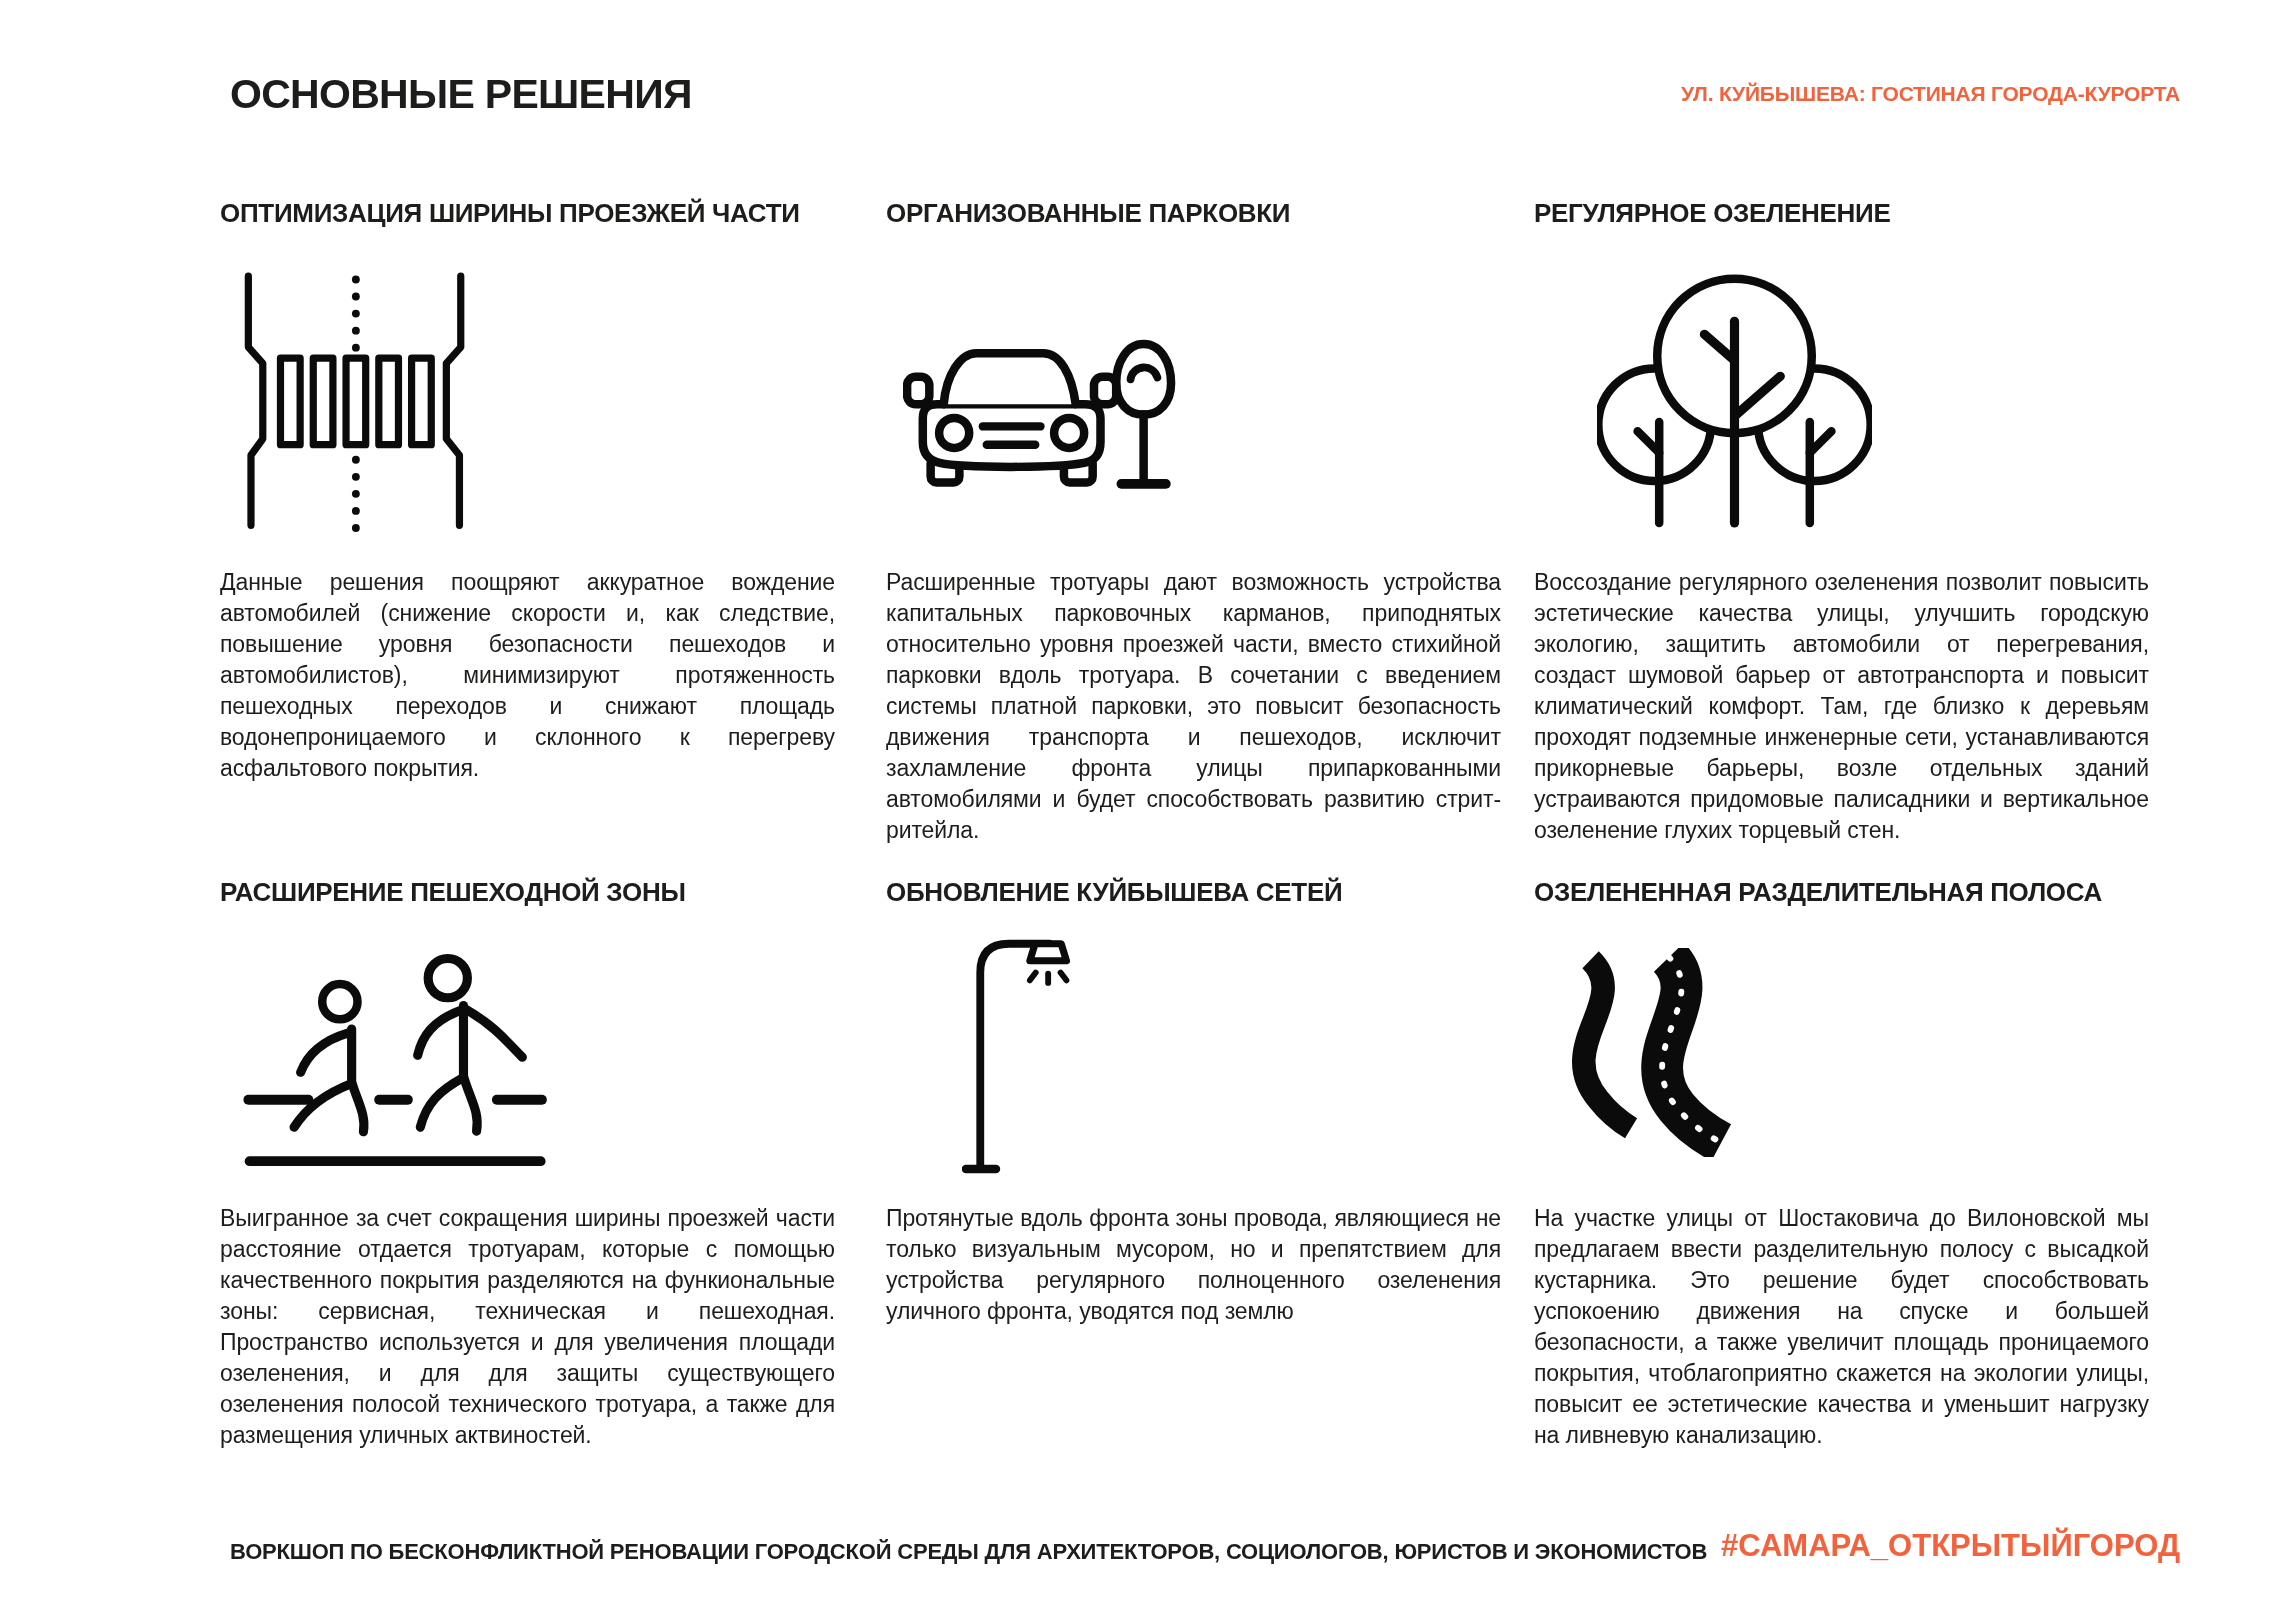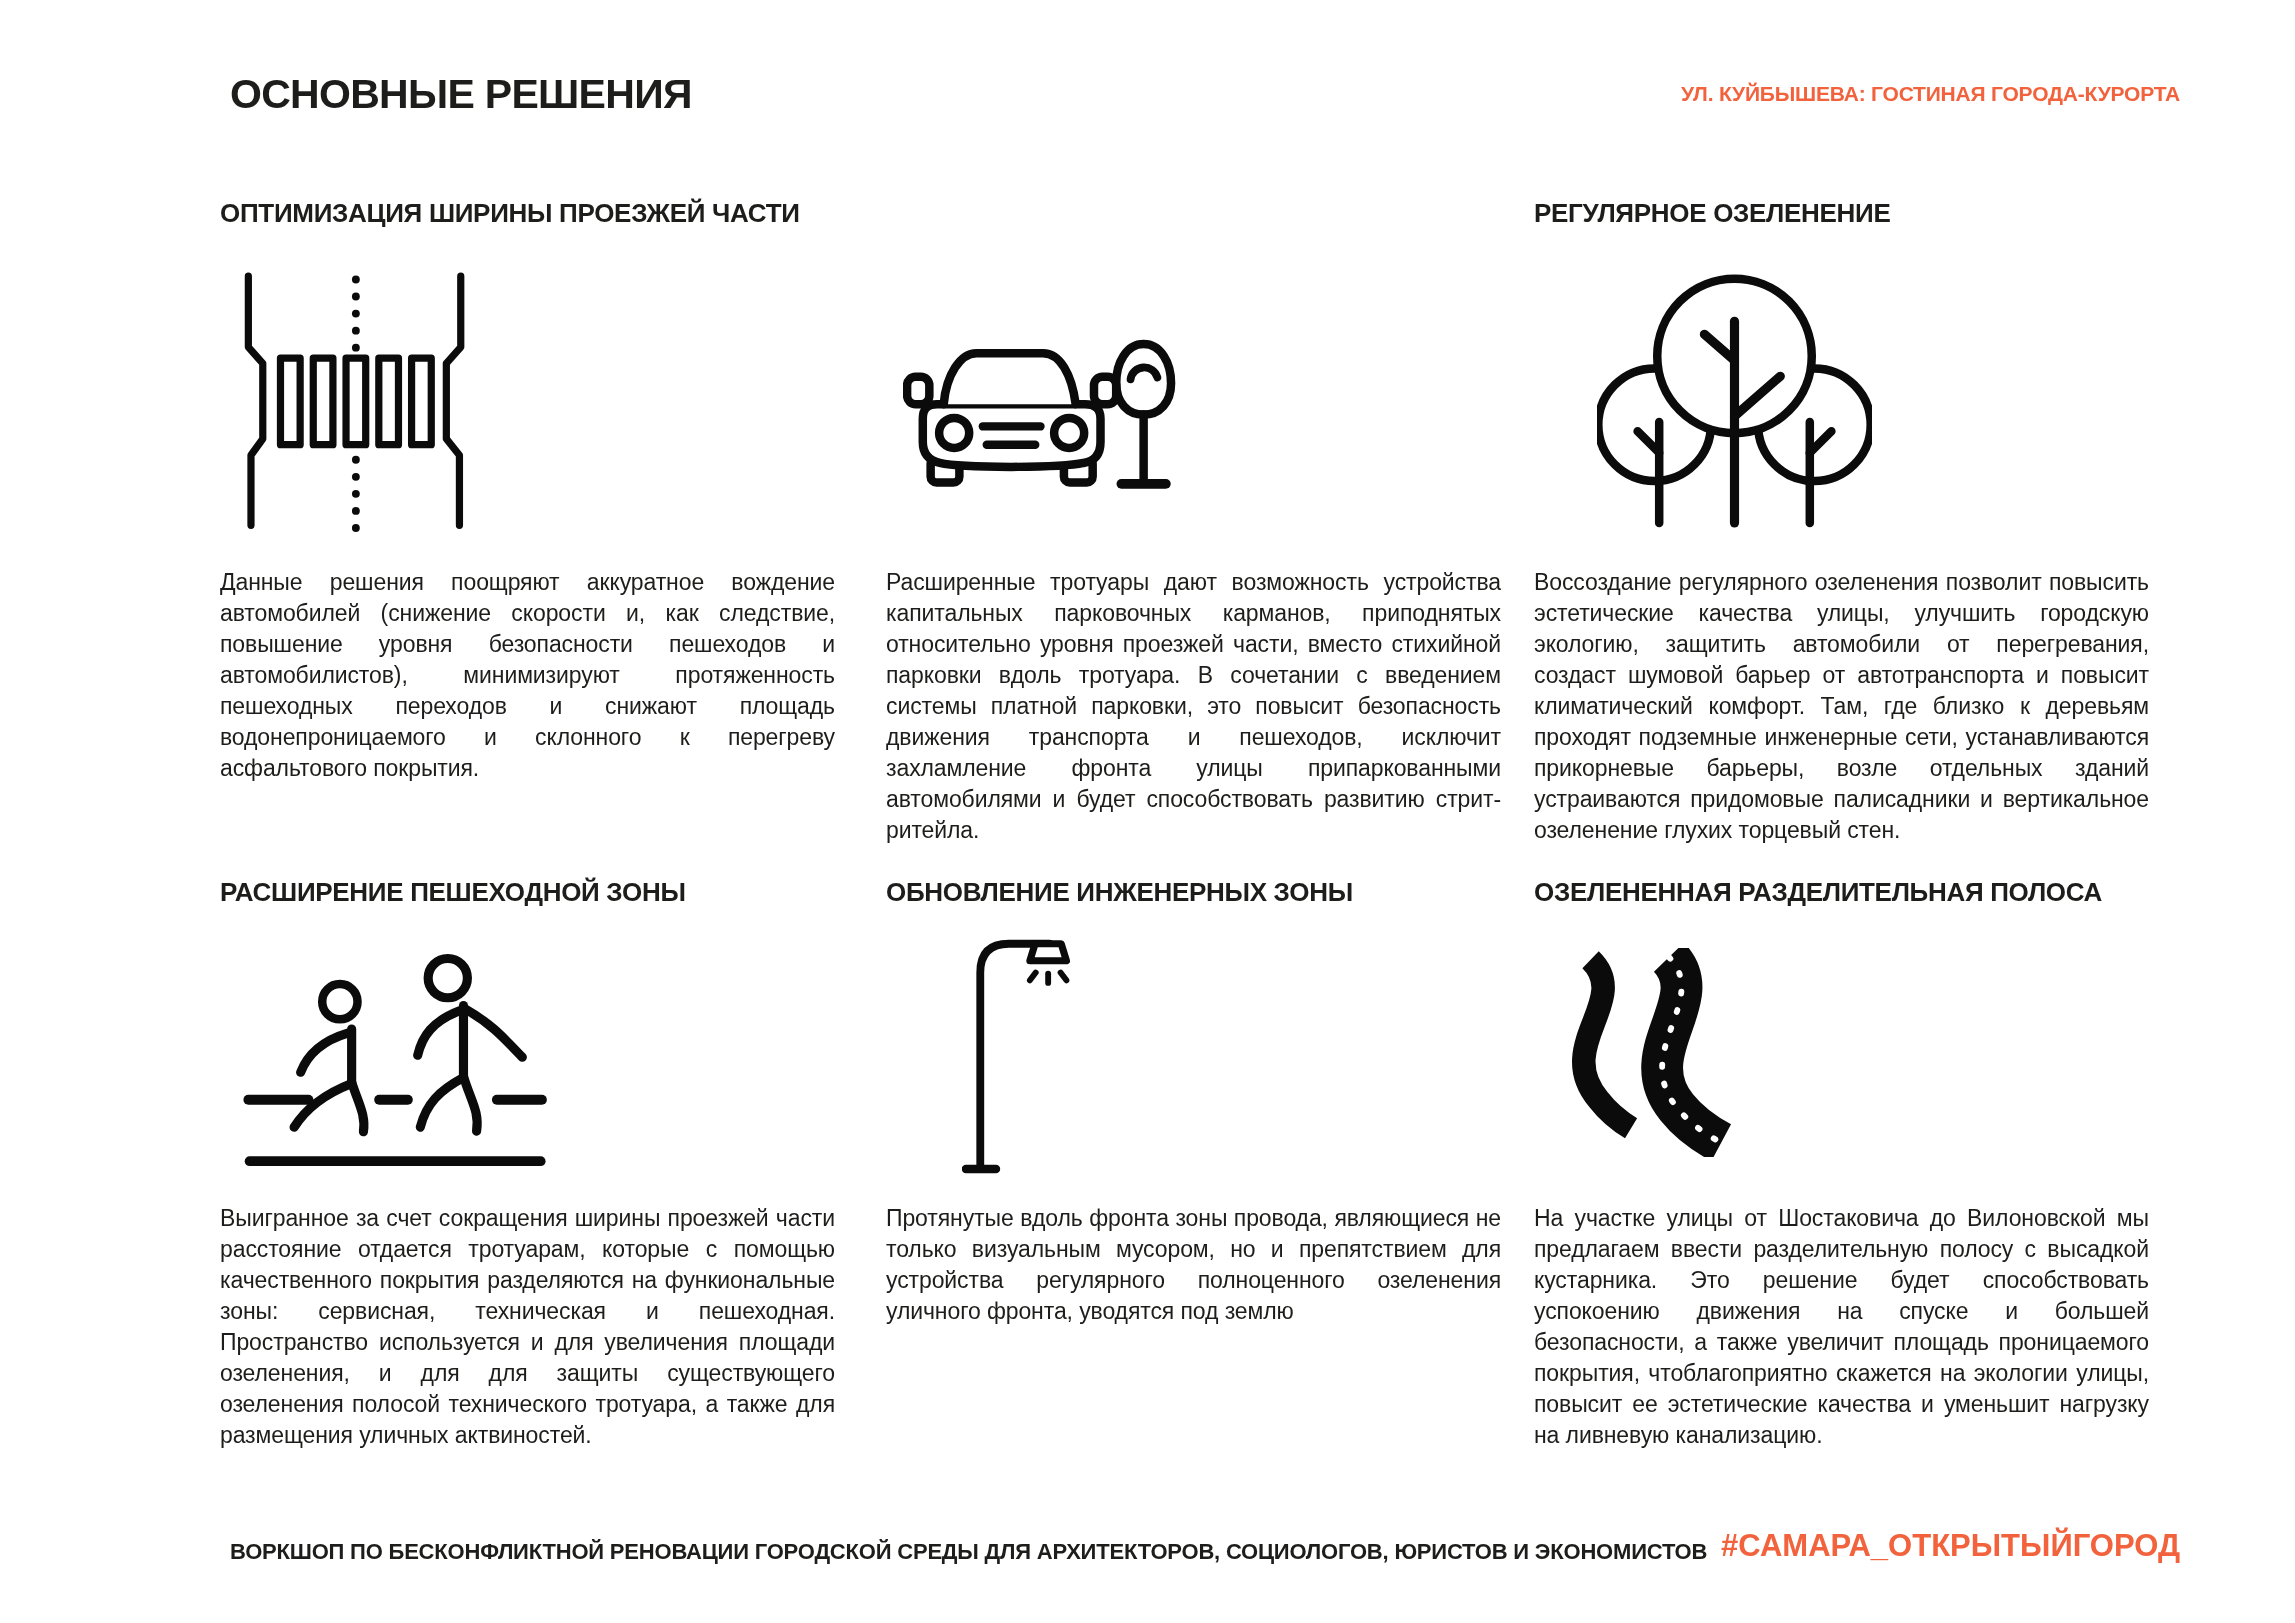--- a/index.html
+++ b/index.html
@@ -80,20 +80,21 @@
         <circle cx="192" cy="320" r="6"></circle>
           <circle cx="192" cy="346" r="6"></circle>
           <circle cx="192" cy="372" r="6"></circle>
           <circle cx="192" cy="398" r="6"></circle>
           <circle cx="192" cy="424" r="6"></circle>
       </g>
     </svg>
   </div>
   <div class="sec-body c0 r1b">Данные решения поощряют аккуратное вождение автомобилей (снижение скорости и, как следствие, повышение уровня безопасности пешеходов и автомобилистов), минимизируют протяженность пешеходных переходов и снижают площадь водонепроницаемого и склонного к перегреву асфальтового покрытия.</div>
 
+  <div class="sec-title c1 r1h">ОРГАНИЗОВАННЫЕ ПАРКОВКИ</div>
   <div class="icon-box" id="icon-1" aria-label="car-parking-meter-icon">
     <svg viewBox="0 0 480 300" xmlns="http://www.w3.org/2000/svg">
       <g fill="none" stroke="#0b0b0b" stroke-width="13" stroke-linecap="round" stroke-linejoin="round">
         <rect x="6" y="96" width="34" height="42" rx="13" fill="#fff"></rect>
         <rect x="292" y="96" width="34" height="42" rx="13" fill="#fff"></rect>
         <rect x="42" y="220" width="44" height="38" rx="9" fill="#fff"></rect>
         <rect x="246" y="220" width="44" height="38" rx="9" fill="#fff"></rect>
         <path d="M30 160 Q30 138 52 138 L278 138 Q302 138 302 160 L302 196 Q302 224 276 228 C240 236 90 236 56 228 Q30 222 30 196 Z" fill="#fff"></path>
         <path d="M62 138 C66 92 88 60 112 60 L214 60 C240 60 258 92 264 138" fill="#fff"></path>
         <circle cx="78" cy="182" r="23"></circle>
@@ -149,21 +150,21 @@
         <path d="M357 114 L357 224"></path>
         <path d="M351 122 C310 138 294 160 287 190"></path>
         <path d="M361 120 C400 142 420 165 447 193"></path>
         <path d="M357 224 C320 244 300 264 291 300"></path>
         <path d="M357 222 C367 257 382 276 377 306"></path>
       </g>
     </svg>
   </div>
   <div class="sec-body c0 r2b">Выигранное за счет сокращения ширины проезжей части расстояние отдается тротуарам, которые с помощью качественного покрытия разделяются на функиональные зоны: сервисная, техническая и пешеходная. Пространство используется и для увеличения площади озеленения, и для для защиты существующего озеленения полосой технического тротуара, а также для размещения уличных актвиностей.</div>
 
-  <div class="sec-title c1 r2h">ОБНОВЛЕНИЕ ИНЖЕНЕРНЫХ ЗОНЫ</div>
+  <div class="sec-title c1 r2h">ОБНОВЛЕНИЕ КУЙБЫШЕВА СЕТЕЙ</div>
   <div class="icon-box" id="icon-4" aria-label="street-lamp-icon">
     <svg viewBox="0 0 190 380" xmlns="http://www.w3.org/2000/svg">
       <g fill="none" stroke="#0b0b0b" stroke-width="12" stroke-linecap="round" stroke-linejoin="round">
         <path d="M28 372 V72 Q28 28 72 28 L134 28"></path>
         <path d="M6 373 H52" stroke-width="13"></path>
         <path d="M112 28 L152 28 L160 54 L104 54 Z" fill="#ffffff" stroke-width="11"></path>
         <path d="M113 72 L104 84" stroke-width="9"></path>
         <path d="M132 74 V88" stroke-width="9"></path>
         <path d="M151 72 L160 84" stroke-width="9"></path>
       </g>

